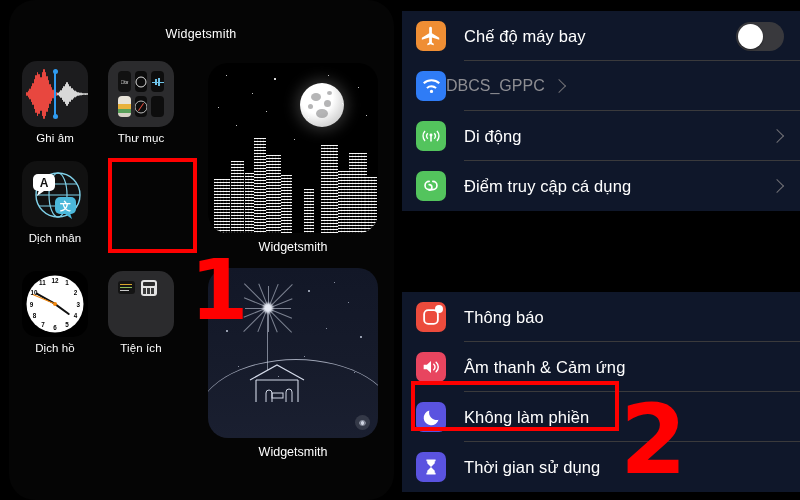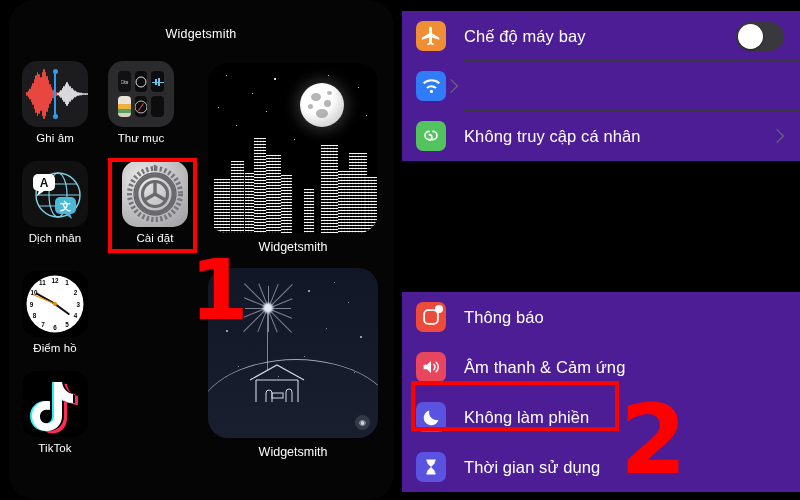--- a/index.html
+++ b/index.html
@@ -69,21 +69,21 @@
   .nativity{background:linear-gradient(180deg,#121727 0%,#161b2b 55%,#1a1f30 100%);}
   .ray{position:absolute;left:50%;top:0;transform-origin:0 0;background:rgba(210,216,232,.55);}
   .ground{position:absolute;left:-12px;bottom:18px;width:200px;height:60px;
           border-top:1.2px solid rgba(205,212,230,.75);border-radius:50%/100% 100% 0 0;}
   .w-badge{position:absolute;right:8px;bottom:8px;width:15px;height:15px;border-radius:50%;
            background:rgba(255,255,255,.12);color:#cfd4e2;font-size:8px;line-height:15px;text-align:center;}
   .w-back{position:absolute;left:8px;top:6px;color:#aeb4c6;font-size:11px;}
 
   
   .settings{position:absolute;left:402px;top:0;width:398px;height:500px;background:#000;}
-  .grp{background:#4c1d95;}
+  .grp{background:#0f172a;}
   .row{position:relative;display:flex;align-items:center;height:50px;padding-left:14px;
        box-sizing:border-box;}
   .row:not(:last-child)::after{content:"";position:absolute;left:62px;right:0;bottom:0;
        height:1px;background:#3a3a3c;}
   .sicon{width:30px;height:30px;border-radius:7px;flex:0 0 30px;position:relative;
          display:flex;align-items:center;justify-content:center;overflow:hidden;}
   .stitle{margin-left:18px;color:#fff;font-size:16.5px;letter-spacing:.1px;flex:1;white-space:nowrap;}
   .sval{color:#8e8e93;font-size:16px;margin-right:9px;white-space:nowrap;}
   .chev{width:9px;height:9px;border-right:1.8px solid #6f6f74;border-bottom:1.8px solid #6f6f74;
         transform:rotate(-45deg);margin-right:18px;flex:0 0 auto;}
@@ -189,41 +189,20 @@
           <path d="M17 29l-2 6 7-5z" fill="#fff"></path>
           <text x="22" y="26" font-size="12" font-weight="700" fill="#111" text-anchor="middle" font-family="Liberation Sans, sans-serif">A</text>
           <rect x="33" y="36" width="21" height="17" rx="5" fill="#4bb8da"></rect>
           <path d="M48 52l2 6-7-5z" fill="#4bb8da"></path>
           <text x="43.5" y="49" font-size="11" font-weight="700" fill="#fff" text-anchor="middle" font-family="DejaVu Sans, sans-serif">文</text>
         </svg>
       </div>
       <div class="icon-label">Dịch nhân</div>
     </div>
 
-    <div class="icon-cell" style="left:112px;top:161px;">
-      <div class="icon-art settings-ic">
-        <svg width="66" height="66" viewBox="0 0 66 66">
-          <g transform="translate(33,33)">
-            <g id="teeth" fill="#6e6e70">
-              <rect x="-1.2" y="-29" width="2.4" height="6" transform="rotate(0)"></rect>
-            </g>
-            <circle r="25.5" fill="none" stroke="#75757a" stroke-width="5" stroke-dasharray="2.3 2.3"></circle>
-            <circle r="21" fill="none" stroke="#5f5f63" stroke-width="1.3"></circle>
-            <circle r="18.5" fill="none" stroke="#6a6a6e" stroke-width="4"></circle>
-            <circle r="12.5" fill="none" stroke="#6a6a6e" stroke-width="3.2"></circle>
-            <g stroke="#6a6a6e" stroke-width="3.4" stroke-linecap="round">
-              <line x1="0" y1="0" x2="0" y2="-12"></line>
-              <line x1="0" y1="0" x2="10.4" y2="6"></line>
-              <line x1="0" y1="0" x2="-10.4" y2="6"></line>
-            </g>
-          </g>
-        </svg>
-      </div>
-      <div class="icon-label">Cài đặt</div>
-    </div>
 
     <div class="icon-cell" style="left:12px;top:271px;">
       <div class="icon-art clock">
         <div class="face">
           <div class="num" style="left:50%;top:9%;">12</div>
           <div class="num" style="left:28%;top:13%;">11</div>
           <div class="num" style="left:13%;top:30%;">10</div>
           <div class="num" style="left:9%;top:51%;">9</div>
           <div class="num" style="left:14%;top:71%;">8</div>
           <div class="num" style="left:29%;top:86%;">7</div>
@@ -232,34 +211,38 @@
           <div class="num" style="left:86%;top:71%;">4</div>
           <div class="num" style="left:91%;top:51%;">3</div>
           <div class="num" style="left:86%;top:30%;">2</div>
           <div class="num" style="left:71%;top:13%;">1</div>
         </div>
         <div class="hand" style="width:18px;height:2.2px;background:#111;transform:rotate(36deg) translateY(-1px);"></div>
         <div class="hand" style="width:22px;height:1.6px;background:#111;transform:rotate(209deg) translateY(-.8px);"></div>
         <div class="hand" style="width:24px;height:1.1px;background:#f3870d;transform:rotate(203deg) translateY(-.5px);"></div>
         <div class="pin"></div>
       </div>
-      <div class="icon-label">Điểm hồ</div>
-    </div>
-
-
-    <div class="icon-cell" style="left:12px;top:371px;">
-      <div class="icon-art tiktok">
-        <svg width="66" height="66" viewBox="0 0 66 66">
-          <path d="M38 11c1 7 5 11 11 12v9c-4 0-8-1.6-11-4v17c0 9-7 15-15 15s-15-6-15-15 7-15 15-15c1 0 2 0 3 .2V39c-1-.4-2-.6-3-.6-4 0-7 3-7 7s3 7 7 7 7-3 7-7V11h8z" fill="#25f4ee"></path>
-          <path d="M42 11c1 7 5 11 11 12v9c-4 0-8-1.6-11-4v17c0 9-7 15-15 15-3 0-6-.9-8-2.4 3 3 7 4.8 11 4.8 8 0 15-6 15-15V30c3 2.4 7 4 11 4v-9c-6-1-10-5-11-12h-3z" fill="#fe2c55"></path>
-          <path d="M40 11c1 7 5 11 11 12v9c-4 0-8-1.6-11-4v17c0 9-7 15-15 15s-15-6-15-15 7-15 15-15c1 0 2 0 3 .2V39c-1-.4-2-.6-3-.6-4 0-7 3-7 7s3 7 7 7 7-3 7-7V11h8z" fill="#fff"></path>
-        </svg>
-      </div>
-      <div class="icon-label">TikTok</div>
-    </div>
+      <div class="icon-label">Dịch hồ</div>
+    </div>
+
+    <div class="icon-cell" style="left:98px;top:271px;">
+      <div class="icon-art util">
+        <div style="position:absolute;left:10px;top:10px;width:17px;height:13px;border-radius:3px;background:#141414;overflow:hidden;">
+          <div style="position:absolute;left:2px;top:3px;width:12px;height:1.4px;background:#d8a52c;"></div>
+          <div style="position:absolute;left:2px;top:6px;width:12px;height:1.4px;background:#8fbf5a;"></div>
+          <div style="position:absolute;left:2px;top:9px;width:9px;height:1.4px;background:#c8c8c8;"></div>
+        </div>
+        <div style="position:absolute;left:33px;top:9px;width:16px;height:16px;border-radius:3px;background:#e3e3e3;">
+          <div style="position:absolute;left:2px;top:2px;width:12px;height:4px;background:#2b2b2b;border-radius:1px;"></div>
+          <div style="position:absolute;left:2px;top:8px;width:12px;height:6px;background:repeating-linear-gradient(to right,#3b3b3b 0 3px,transparent 3px 4px);"></div>
+        </div>
+      </div>
+      <div class="icon-label">Tiện ích</div>
+    </div>
+
 
     <div class="widget" style="left:208px;top:63px;">
       <div class="widget-art city">
         <div class="moon" style="left:92px;top:20px;width:44px;height:44px;">
           <div class="crater" style="left:11px;top:10px;width:10px;height:8px;"></div>
           <div class="crater" style="left:24px;top:17px;width:7px;height:7px;"></div>
           <div class="crater" style="left:16px;top:26px;width:12px;height:9px;"></div>
           <div class="crater" style="left:8px;top:21px;width:5px;height:5px;"></div>
           <div class="crater" style="left:27px;top:8px;width:5px;height:4px;"></div>
         </div>
@@ -355,33 +338,45 @@
             <div class="kn"></div>
           </div>
       </div>
 
       <div class="row">
         <div class="sicon" style="background:#2f7cf6;">
           <svg width="21" height="21" viewBox="0 0 24 24" fill="#fff">
               <path d="M12 19.5a1.9 1.9 0 100-3.8 1.9 1.9 0 000 3.8zM12 13c1.7 0 3.2.6 4.4 1.7l1.6-1.7A9 9 0 0012 10.5a9 9 0 00-6 2.5l1.6 1.7A6.4 6.4 0 0112 13zM12 6a12 12 0 018.1 3.1l1.6-1.7A14.3 14.3 0 0012 3.6 14.3 14.3 0 002.3 7.4l1.6 1.7A12 12 0 0112 6z"></path>
             </svg>
         </div>
-        <div class="chev"></div>
-      </div>
-
-
+        <div class="sval">DBCS_GPPC</div>
+        <div class="chev"></div>
+      </div>
+
+
+      <div class="row">
+        <div class="sicon" style="background:#53c45d;">
+          <svg width="22" height="22" viewBox="0 0 24 24" fill="none" stroke="#fff" stroke-width="1.5">
+            <path d="M5.5 6.5a8 8 0 000 11M18.5 6.5a8 8 0 010 11M8.5 9a4.4 4.4 0 000 6M15.5 9a4.4 4.4 0 010 6"></path>
+            <circle cx="12" cy="11" r="1.6" fill="#fff" stroke="none"></circle>
+            <path d="M12 12v6" stroke-width="1.7"></path>
+          </svg>
+        </div>
+        <div class="stitle">Di động</div>
+        <div class="chev"></div>
+      </div>
 
       <div class="row">
         <div class="sicon" style="background:#53c45d;">
           <svg width="22" height="22" viewBox="0 0 24 24" fill="none" stroke="#fff" stroke-width="1.8" stroke-linecap="round">
             <path d="M14 7a4.5 4.5 0 014.5 4.5A4.5 4.5 0 0114 16h-4a4.5 4.5 0 01-4.5-4.5A4.5 4.5 0 0110 7"></path>
             <path d="M10 10.5a3 3 0 013 3 3 3 0 01-3 3"></path>
           </svg>
         </div>
-        <div class="stitle">Không truy cập cá nhân</div>
+        <div class="stitle">Điểm truy cập cá dụng</div>
         <div class="chev"></div>
       </div>
     </div>
 
     <div class="grp" style="position:absolute;left:0;top:292px;width:467px;">
 
       <div class="row">
         <div class="sicon" style="background:#ec4b3c;">
           <svg width="22" height="22" viewBox="0 0 24 24" fill="none" stroke="#fff" stroke-width="2">
             <rect x="4.5" y="4.5" width="15" height="15" rx="4.5"></rect>

